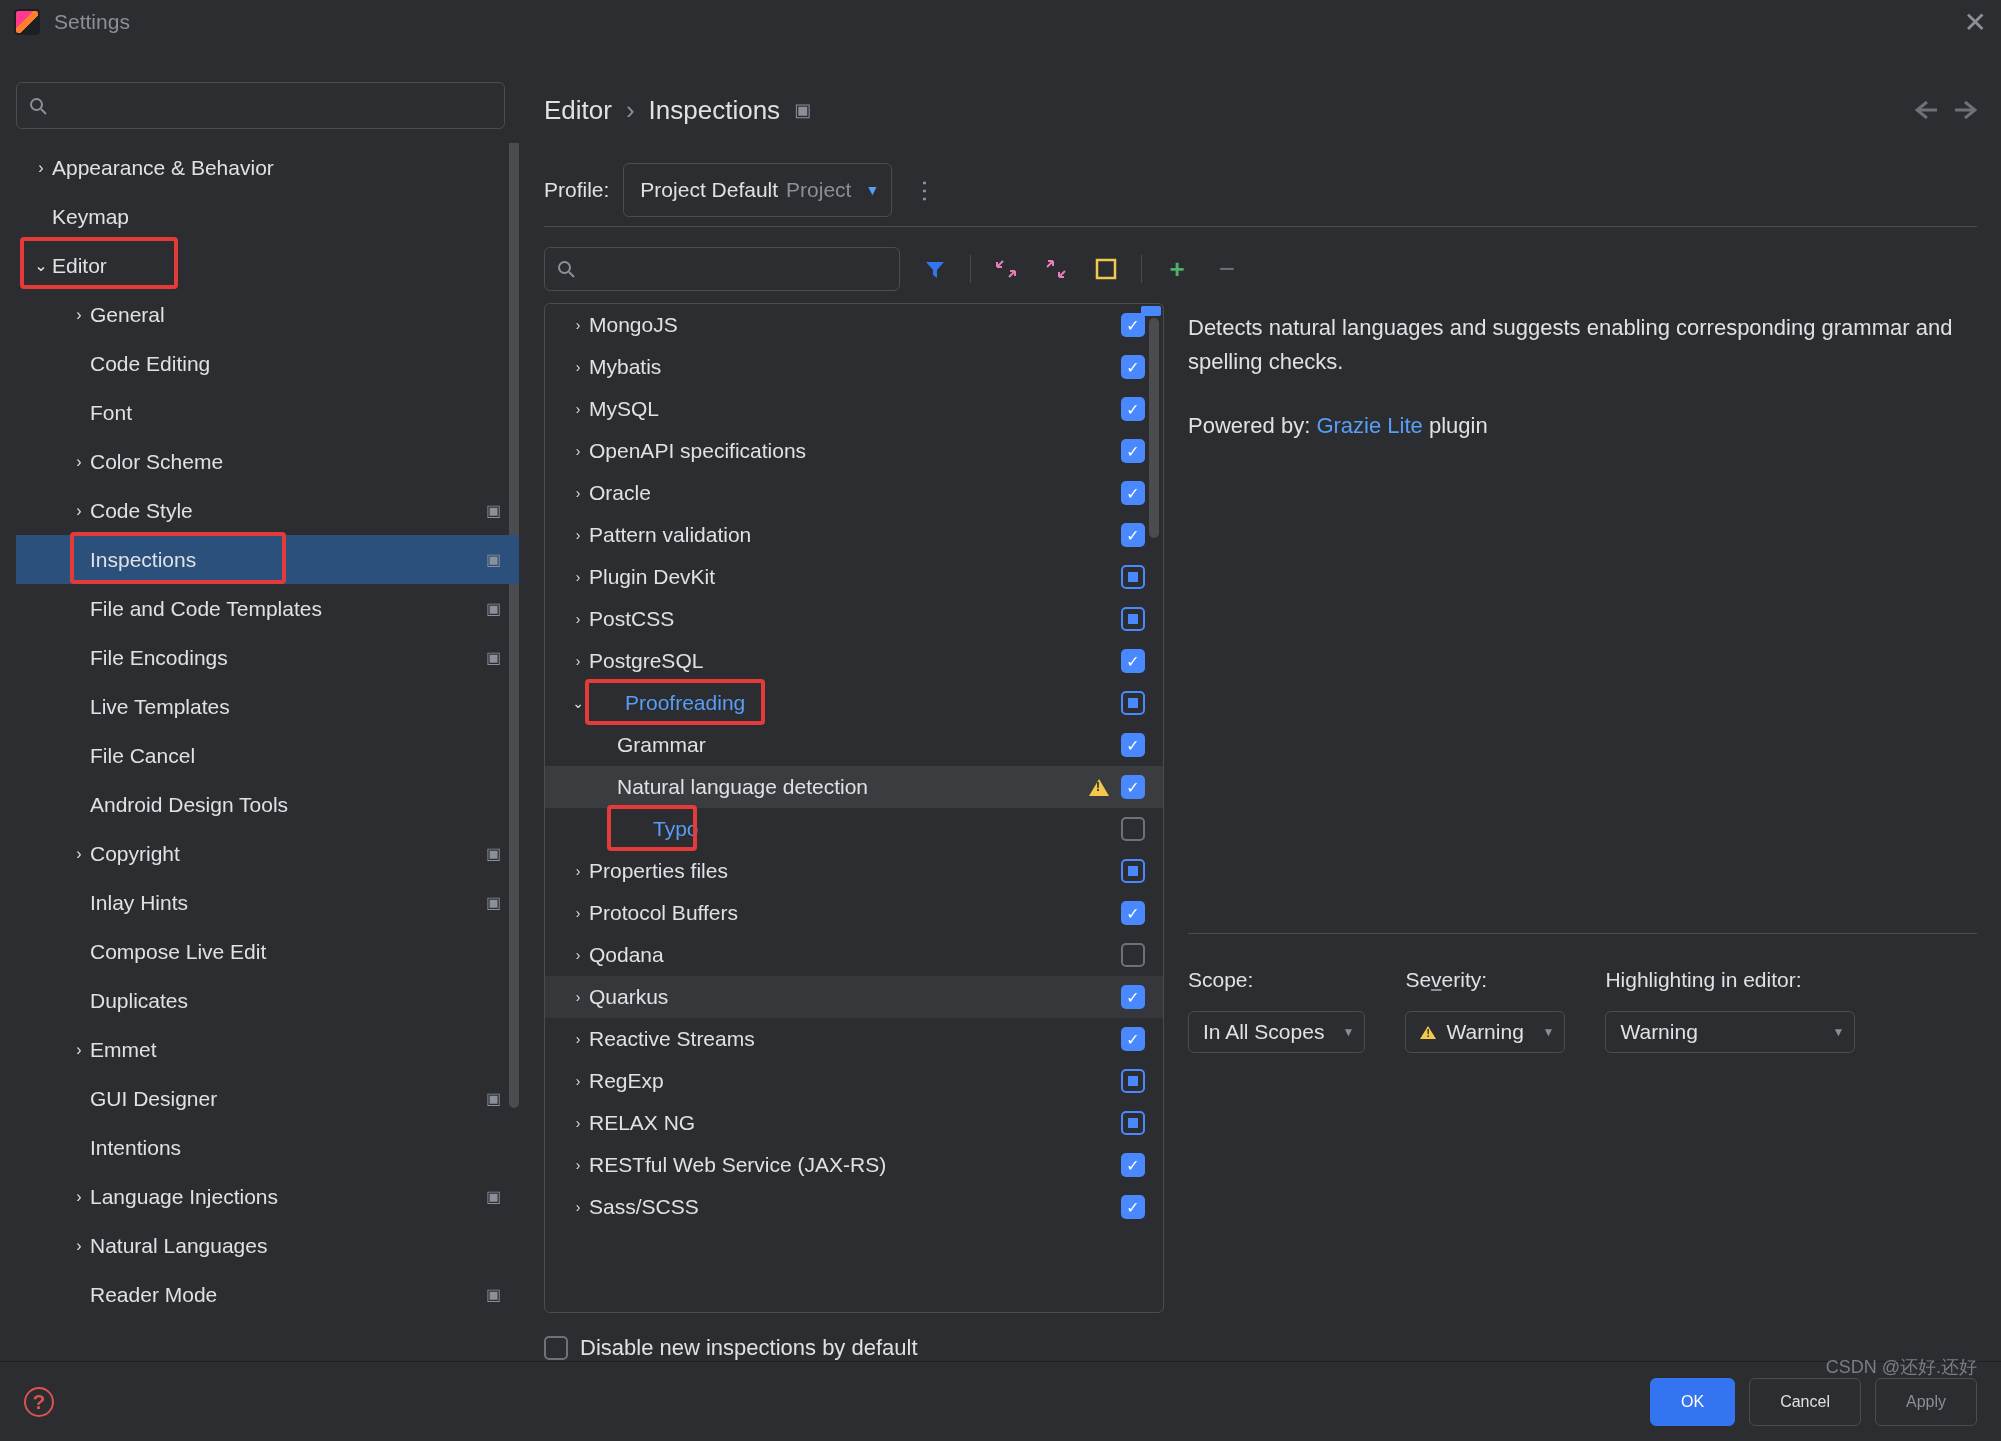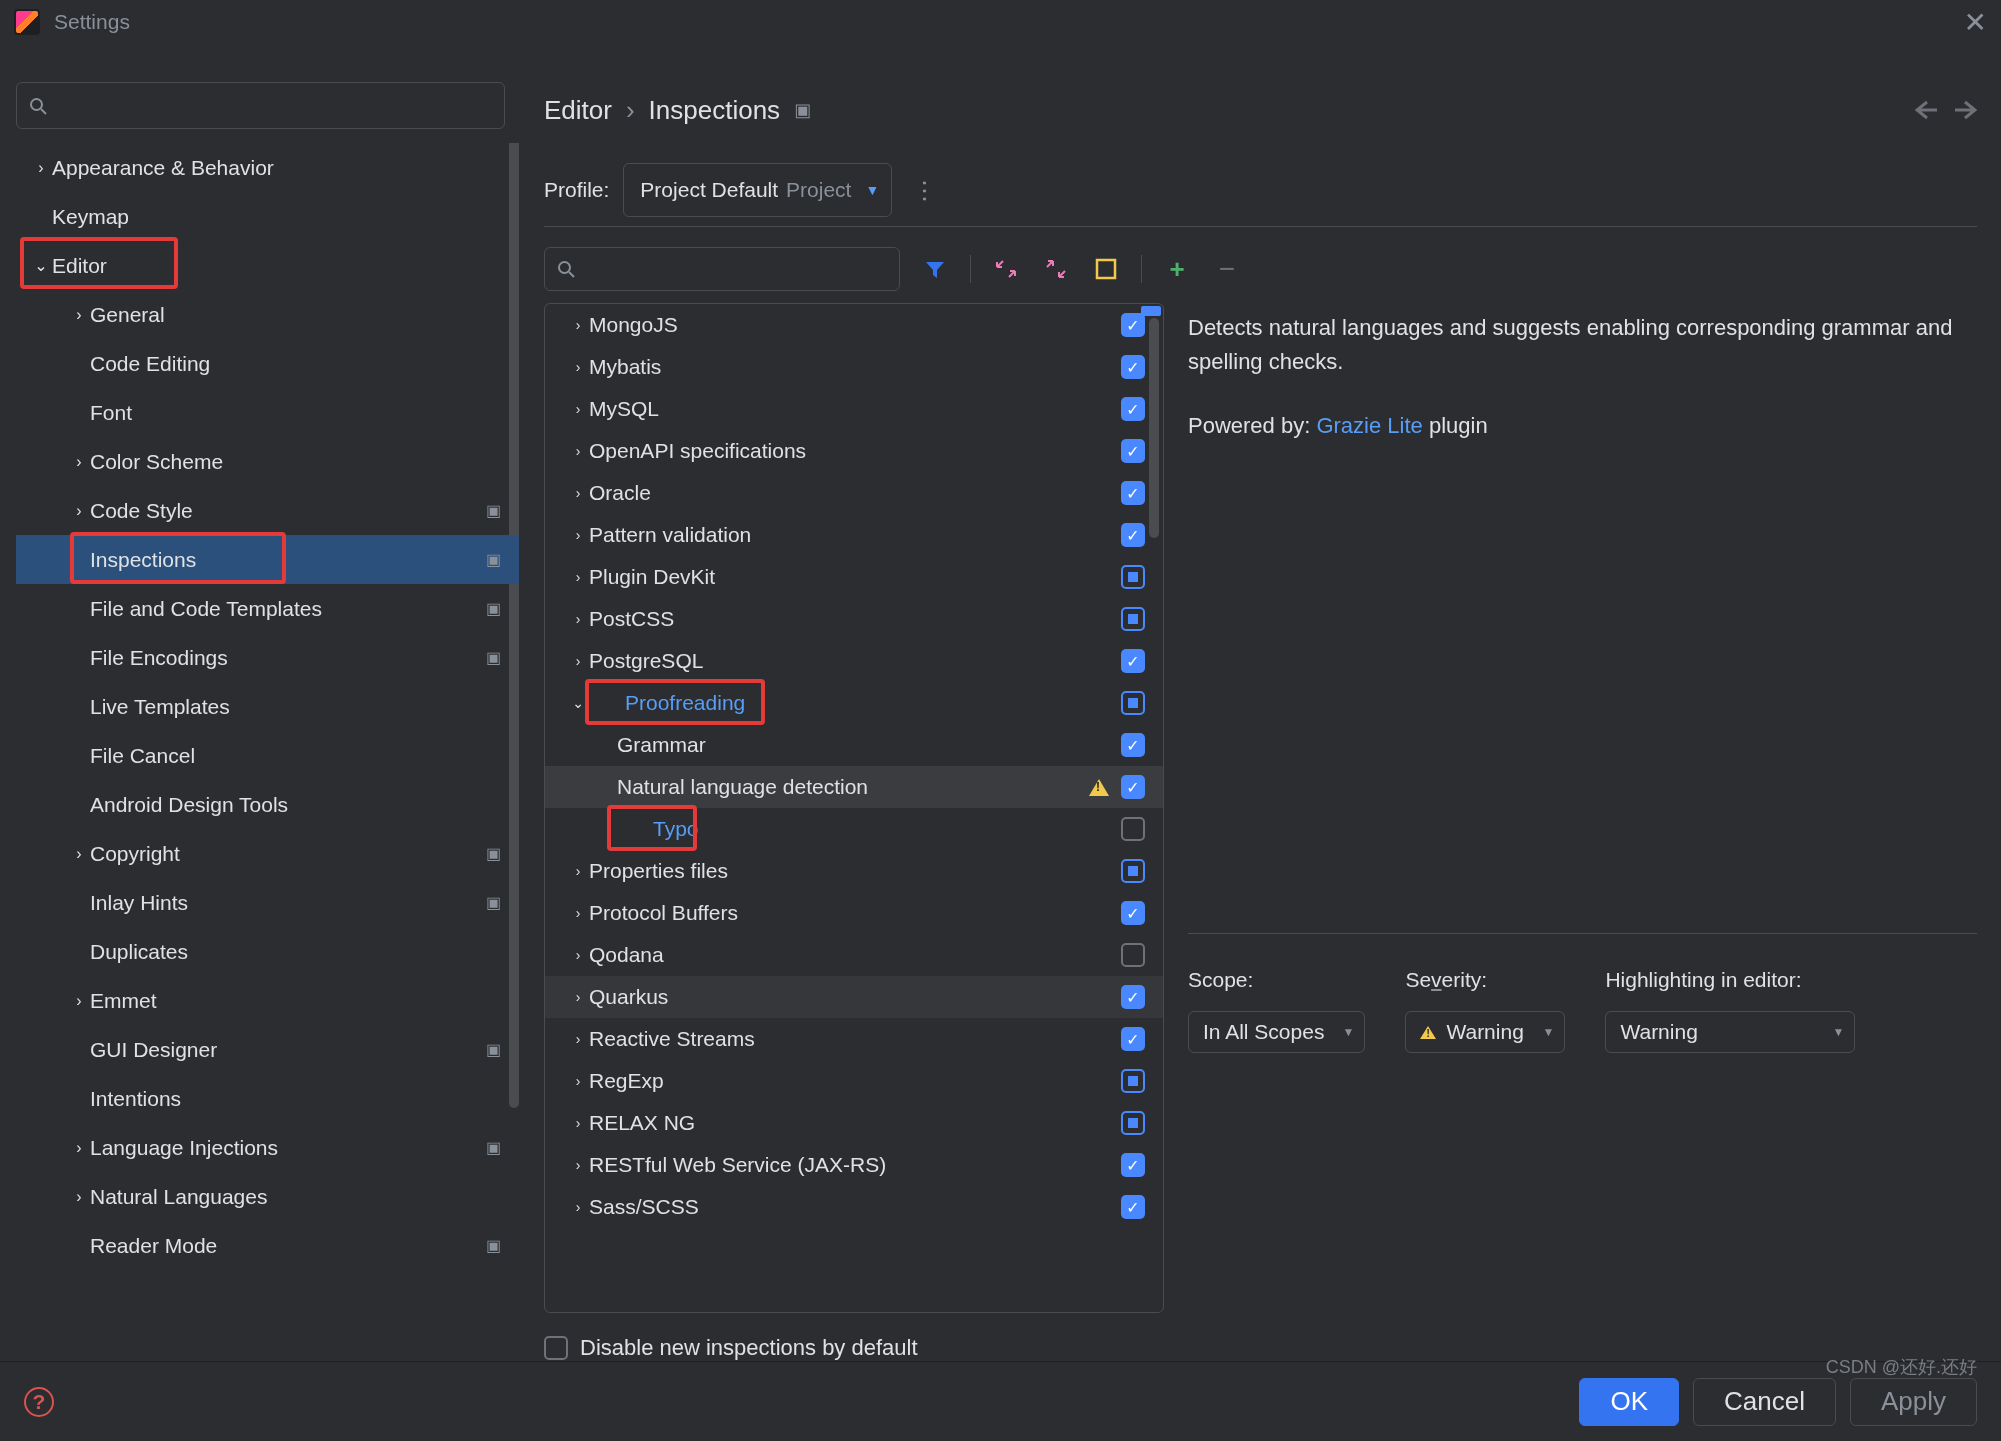--- a/index.html
+++ b/index.html
@@ -265,21 +265,21 @@
   }
   .btn {
     height: 48px;
     padding: 0 30px;
     border-radius:6px;
     border:1px solid var(--border);
     background: var(--bg);
     color: var(--text);
     display:flex;
     align-items:center;
-    font-size:26px;
+    font-size:16px;
     cursor:pointer;
   }
   .btn.primary { background: var(--accent); border-color: var(--accent); color:#fff;}
   .btn.disabled { color: var(--text-muted); cursor:default;}
   .watermark { position:absolute; right:24px; bottom:62px; color:#7a7d84; font-size:18px;}
   svg { display:block; }
 </style>
 </head>
 <body>
 
@@ -366,20 +366,24 @@
         </div>
         <div class="tree-row lvl1">
           <span class="arrow">›</span>
           <span class="label">Copyright</span>
           <span class="gear">▣</span>
         </div>
         <div class="tree-row lvl1">
           <span class="arrow"></span>
           <span class="label">Inlay Hints</span>
           <span class="gear">▣</span>
+        </div>
+        <div class="tree-row lvl1">
+          <span class="arrow"></span>
+          <span class="label">Compose Live Edit</span>
         </div>
         <div class="tree-row lvl1">
           <span class="arrow"></span>
           <span class="label">Duplicates</span>
         </div>
         <div class="tree-row lvl1">
           <span class="arrow">›</span>
           <span class="label">Emmet</span>
         </div>
         <div class="tree-row lvl1">

